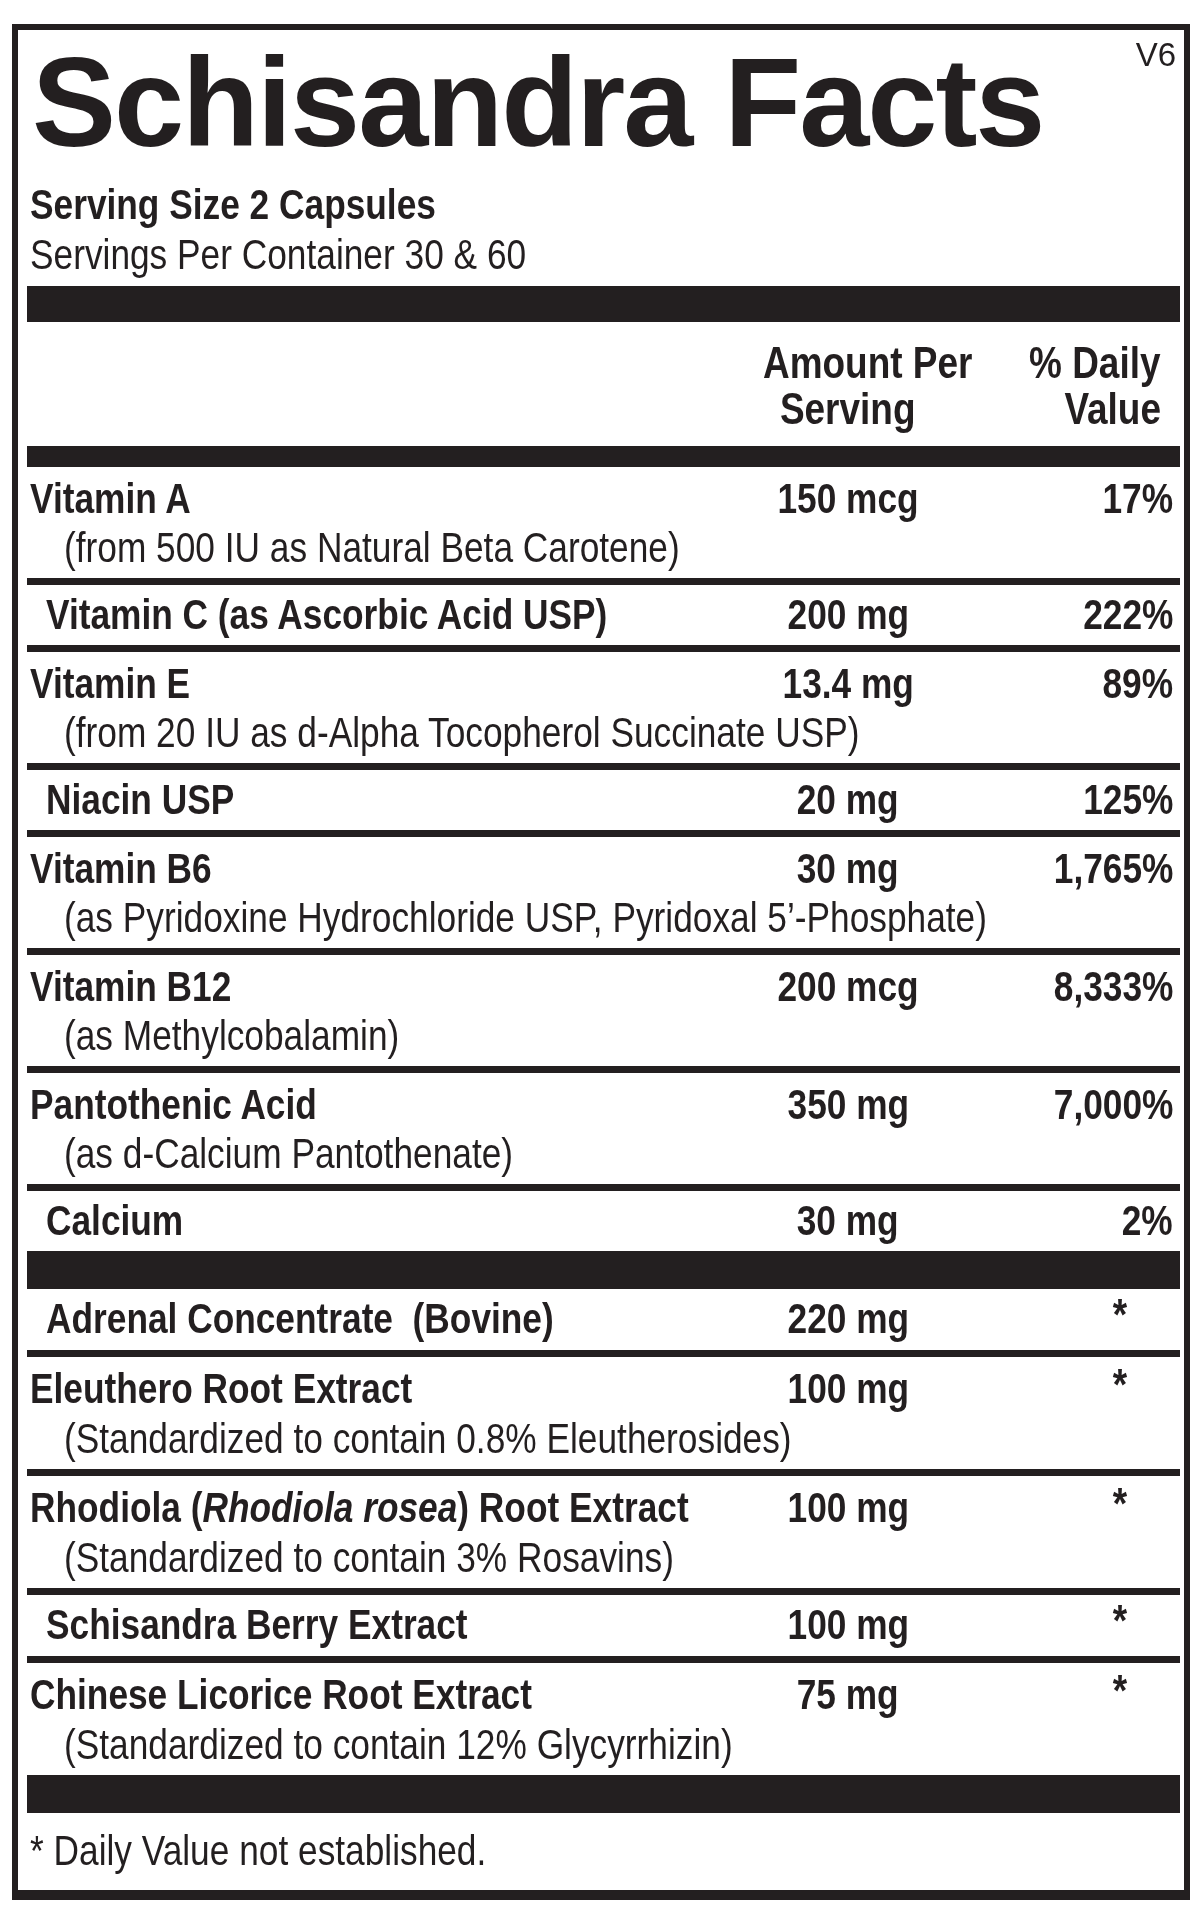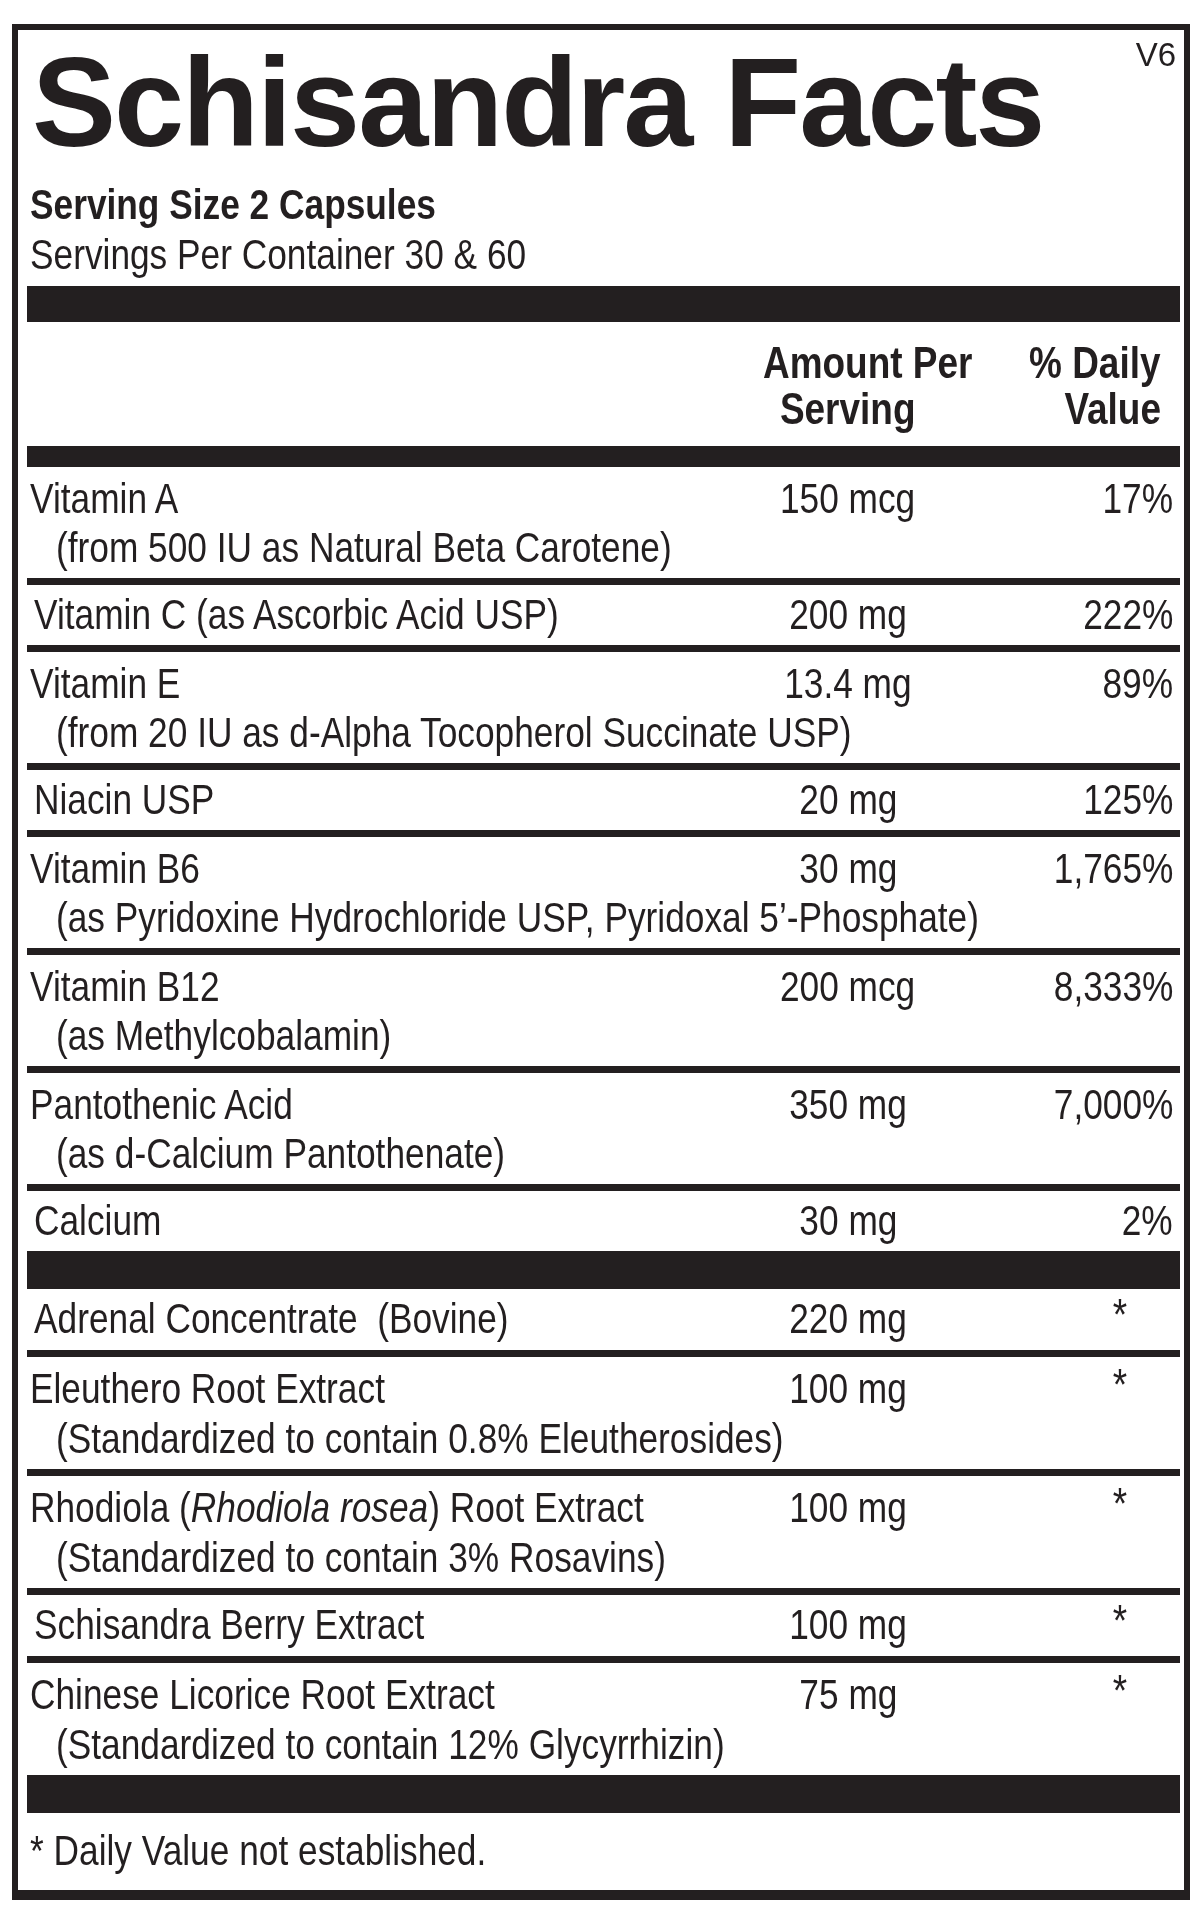--- a/index.html
+++ b/index.html
@@ -28,28 +28,28 @@
 
   .headers{display:flex;margin:18px 0 14px 0;padding:0 11px 0 12px;
            font-size:44px;font-weight:bold;line-height:46px;}
   .headers .spacer{flex:1;}
   .amount-head{width:210px;text-align:center;}
   .dv-head{width:220px;text-align:right;}
   .dv-head .cx{margin-right:12px;}
 
   .divider{height:7px;background:#231f20;margin:0 4px 0 9px;}
 
-  .item{padding:6px 11px 6px 16px;}
+  .item{padding:6px 11px 6px 28px;}
   .item.double{padding:8px 11px 5px 12px;}
-  .main{display:flex;font-size:42px;line-height:48px;}
+  .main{display:flex;font-size:42px;line-height:48px;font-weight:bold;}
   .name{flex:1;min-width:0;}
   .amount{width:210px;text-align:center;}
   .dv{width:220px;text-align:right;}
   .dv .star{font-size:44px;position:relative;top:-4px;margin-right:46px;}
-  .detail{font-size:42px;line-height:50px;margin-left:26px;}
+  .detail{font-size:42px;line-height:50px;margin-left:34px;}
 
   .footnote{padding:14px 23px 0 12px;font-size:42px;line-height:48px;}
   i{font-style:italic;}
 </style>
 </head>
 <body>
 
 <div class="page">
   <div class="panel">
 

